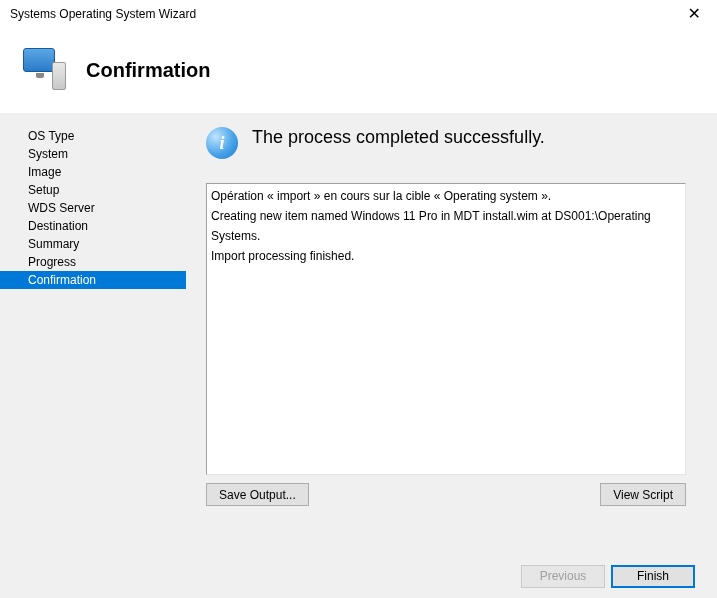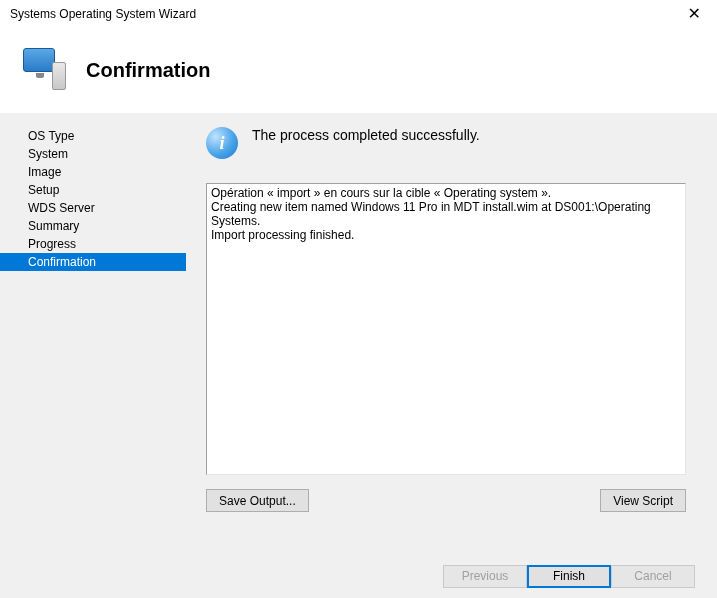--- a/index.html
+++ b/index.html
@@ -88,40 +88,40 @@
   }
   .info-icon {
     width: 32px; height: 32px;
     border-radius: 50%;
     background: radial-gradient(circle at 30% 30%, #bfe4ff, #4aa4e8 55%, #1a7ad0);
     display: flex; align-items: center; justify-content: center;
     color: #fff; font-family: Georgia, serif;
     font-style: italic; font-weight: bold; font-size: 18px;
     flex-shrink: 0;
   }
-  .status-text { font-size: 14px; color: #000; padding-top: 0px; }
+  .status-text { font-size: 18px; color: #000; padding-top: 0px; }
   .log-box {
     width: 480px;
     height: 292px;
     background: #fff;
     border-top: 1px solid #a0a0a0;
     border-left: 1px solid #a0a0a0;
     border-right: 1px solid #e4e4e4;
     border-bottom: 1px solid #e4e4e4;
     padding: 2px 4px;
     font-size: 12px;
     color: #000;
     white-space: pre-wrap;
     overflow: auto;
-    line-height: 14px;
+    line-height: 20px;
   }
   .mid-buttons {
     display: flex;
     justify-content: space-between;
-    margin-top: 14px;
+    margin-top: 8px;
     width: 480px;
   }
   .btn {
     min-width: 84px;
     height: 23px;
     background: #e1e1e1;
     border: 1px solid #adadad;
     font-size: 12px;
     font-family: inherit;
     cursor: default;
@@ -137,20 +137,21 @@
     border: 1px solid #c9c9c9;
   }
   .footer {
     position: absolute;
     bottom: 0; left: 0; right: 0;
     height: 44px;
     background: #f0f0f0;
     display: flex;
     justify-content: flex-end;
     align-items: center;
+    gap: 6px;
     padding-right: 22px;
   }
 </style>
 </head>
 <body>
 
 <div class="titlebar">
   <span>Systems Operating System Wizard</span>
   <span class="close-x">✕</span>
 </div>
@@ -163,20 +164,21 @@
   <div class="header-title">Confirmation</div>
 </div>
 
 <div class="main">
   <div class="sidebar" id="sidebar">
       <div class="sidebar-item">OS Type</div>
       <div class="sidebar-item">System</div>
       <div class="sidebar-item">Image</div>
       <div class="sidebar-item">Setup</div>
       <div class="sidebar-item">WDS Server</div>
+      <div class="sidebar-item">Destination</div>
       <div class="sidebar-item">Summary</div>
       <div class="sidebar-item">Progress</div>
       <div class="sidebar-item selected">Confirmation</div>
     </div>
   <div class="content">
     <div class="status-row">
       <div class="info-icon">i</div>
       <div class="status-text">The process completed successfully.</div>
     </div>
     <div class="log-box">Opération « import » en cours sur la cible « Operating system ».
@@ -185,14 +187,13 @@
     <div class="mid-buttons">
       <button class="btn">Save Output...</button>
       <button class="btn">View Script</button>
     </div>
   </div>
 </div>
 
 <div class="footer">
   <button class="btn disabled">Previous</button>
   <button class="btn default">Finish</button>
-  <button class="btn disabled">Cancel</button>
 </div>
 
 </body></html>

